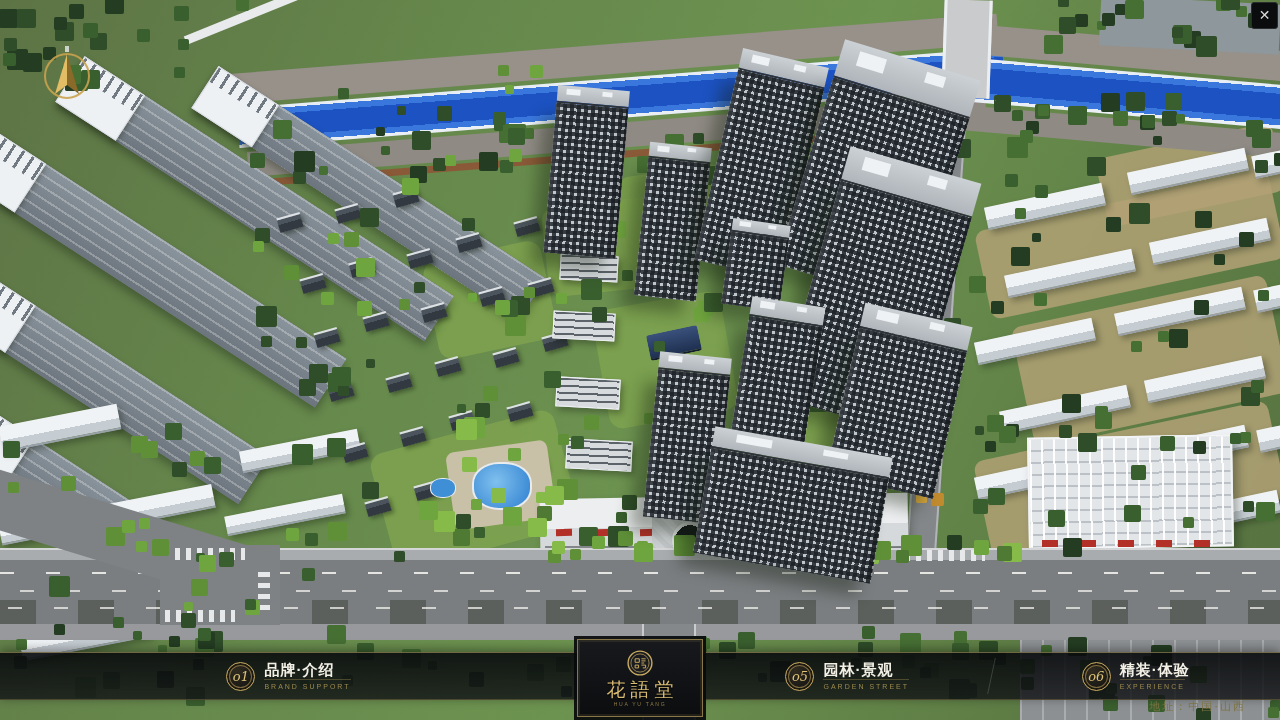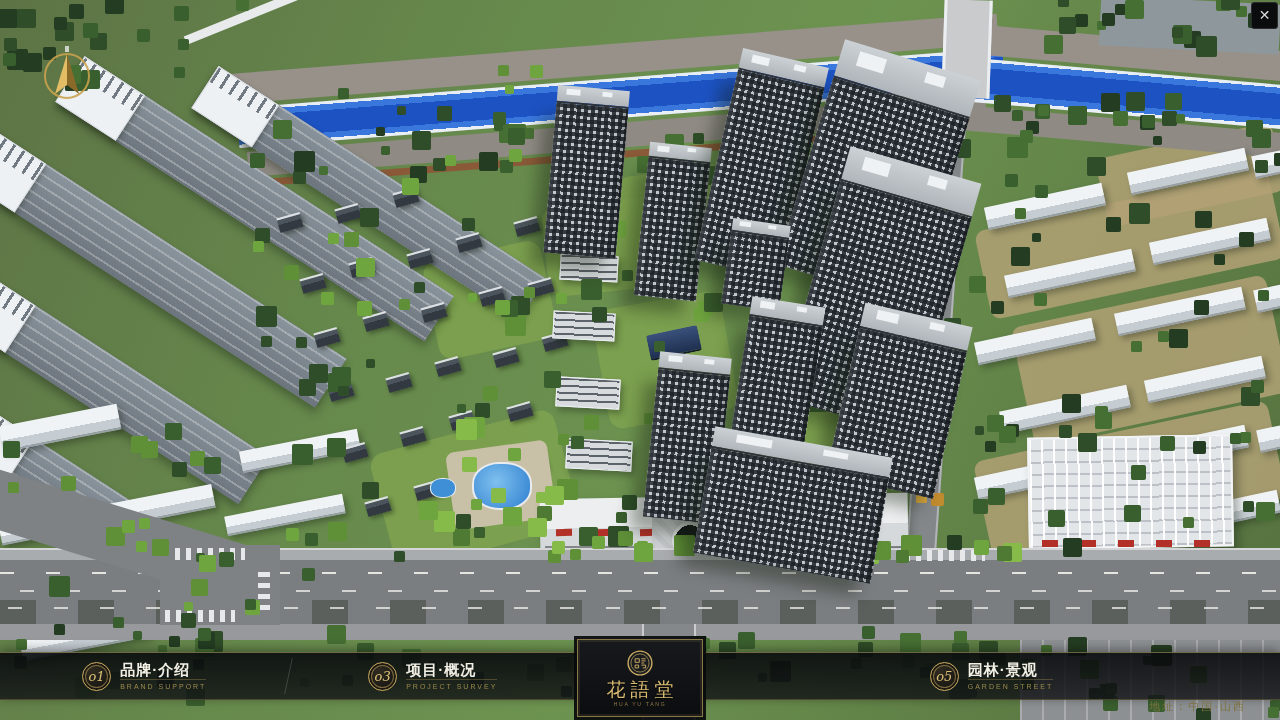--- a/index.html
+++ b/index.html
@@ -276,34 +276,34 @@
 
   <div class="bar">
     <div class="menu left">
       <div class="mi">
         <div class="badge">o1</div>
         <div class="lbl">
           <span class="zh">品牌·介绍</span>
           <span class="en">BRAND SUPPORT</span>
         </div>
       </div>
-      <div class="mi">
-        <div class="badge">o3</div>
-        <div class="lbl">
-          <span class="zh">项目·概况</span>
-          <span class="en">PROJECT SURVEY</span>
-        </div>
-      </div>
     </div>
     <div class="menu right">
       <div class="mi">
         <div class="badge">o5</div>
         <div class="lbl">
           <span class="zh">园林·景观</span>
           <span class="en">GARDEN STREET</span>
+        </div>
+      </div>
+      <div class="mi">
+        <div class="badge">o6</div>
+        <div class="lbl">
+          <span class="zh">精装·体验</span>
+          <span class="en">EXPERIENCE</span>
         </div>
       </div>
     </div>
   </div>
 
   <div class="logo-panel">
     <svg width="28" height="28" viewBox="0 0 40 40">
       <circle cx="20" cy="20" r="17" fill="#1a1c1f" stroke="#c9ab62" stroke-width="2"></circle>
       <circle cx="20" cy="20" r="13" fill="none" stroke="#c9ab62" stroke-width="1"></circle>
       <path d="M13 14h6v5h-6zM22 14h6M22 17h6M22 20h4M13 23h5v4h-5zM22 23h6v4h-4" stroke="#c9ab62" stroke-width="1.4" fill="none"></path>

